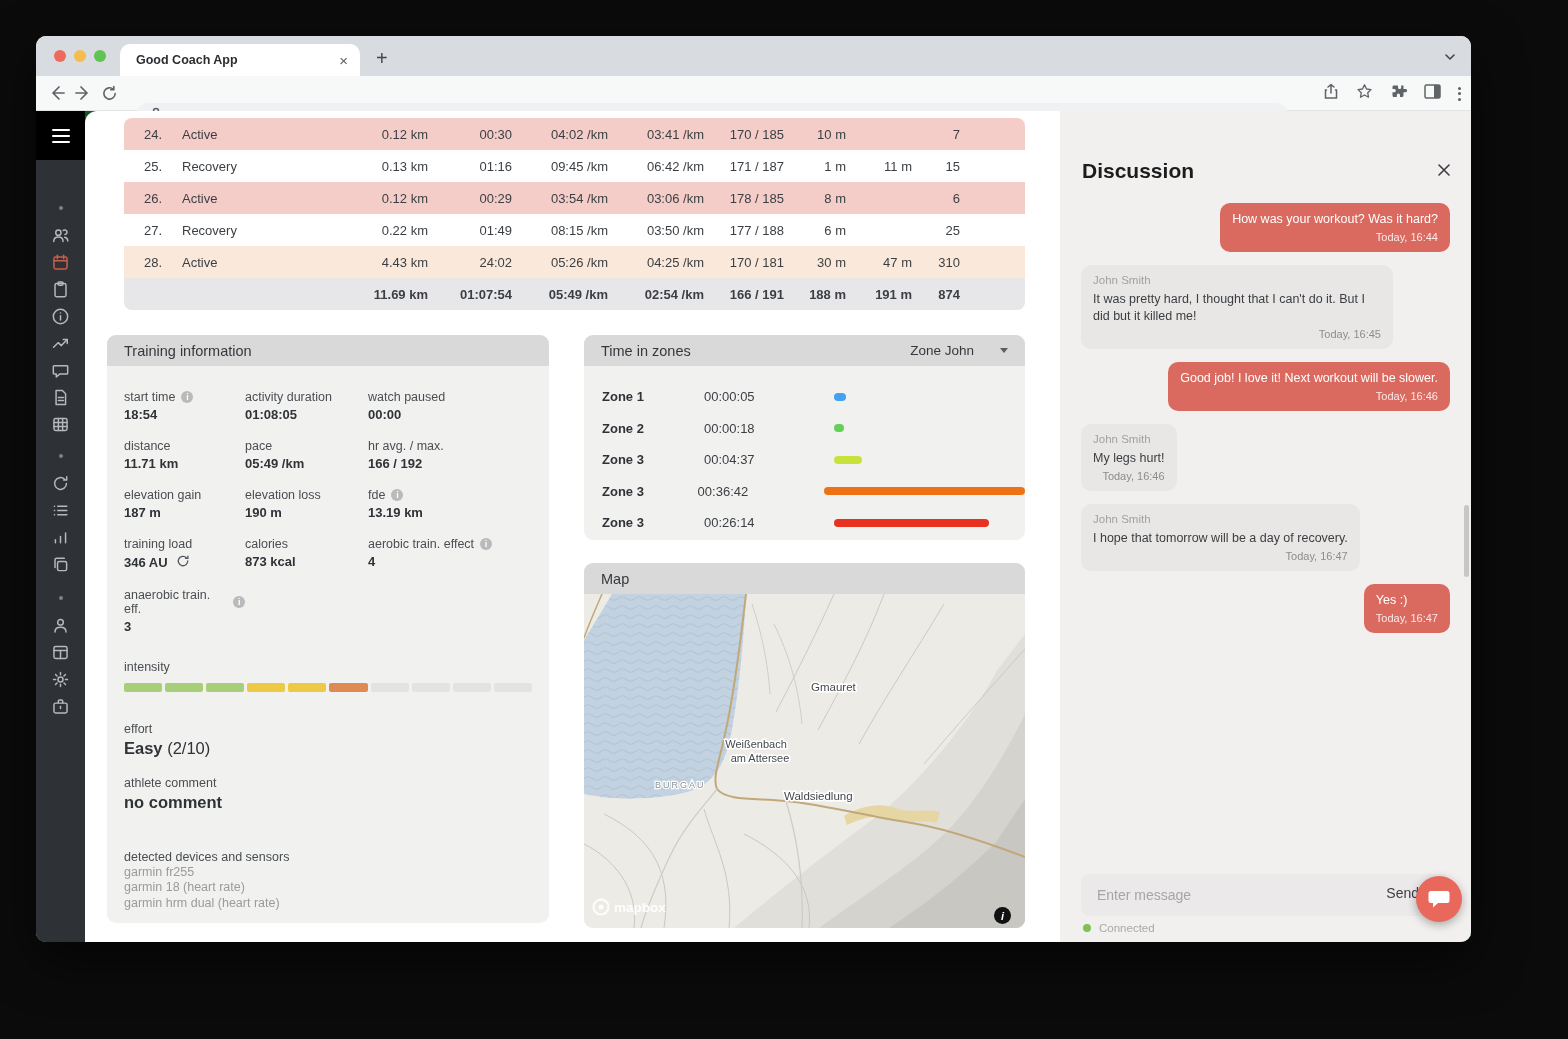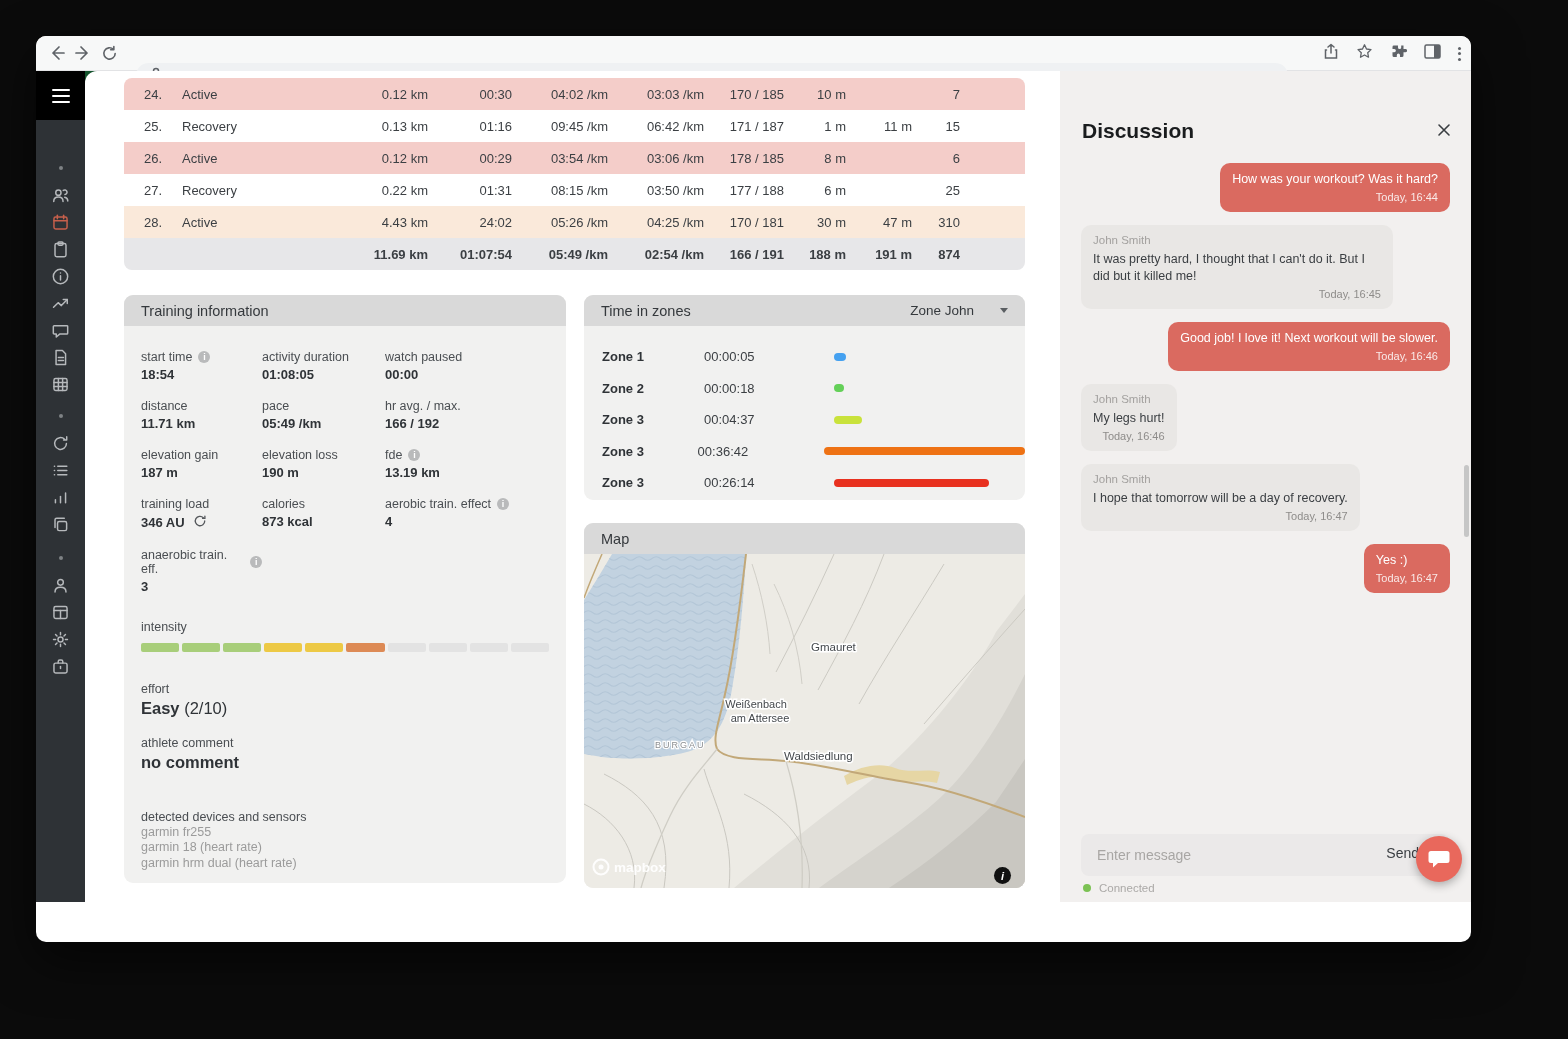--- a/index.html
+++ b/index.html
@@ -57,21 +57,21 @@
   .r-plain { background:#fff; }
   .r-summary { background:#FAE9DA; }
   .r-total { background:#E7E7E9; font-weight:700; }
 
   
   .card { position:absolute; border-radius:9px; overflow:hidden; background:#F1F1F0; }
   .card-head { height:31px; background:#D9D9D9; display:flex; align-items:center; padding:0 17px;
     font-size:14.5px; color:#35393D; }
   .card-title { flex:1; }
 
-  .ti-card { left:39px; top:224px; width:442px; height:588px; }
+  .ti-card { left:22px; top:224px; width:442px; height:588px; }
   .ti-body { padding:24px 17px 0; }
   .ti-grid { display:grid; grid-template-columns:121px 123px 1fr; row-gap:17px; }
   .ti-label { font-size:12.5px; color:#4A4E52; display:flex; align-items:center; gap:6px; }
   .info-dot { width:12px; height:12px; border-radius:50%; background:#B9BABB; color:#fff;
     font-size:9px; font-weight:700; display:inline-flex; align-items:center; justify-content:center; }
   .info-dot::before { content:"i"; }
   .ti-value { font-size:13px; font-weight:700; color:#2F3337; margin-top:3px; display:flex; align-items:center; gap:8px; }
   .refresh-ic svg { stroke:#55585C; fill:none; stroke-width:1.5; stroke-linecap:round; }
   .intensity { margin-top:26px; }
   .int-bar { display:flex; gap:3px; margin-top:9px; }
@@ -124,20 +124,37 @@
     font-size:11.5px; color:#ABA9A7; }
   .status-dot { width:8px; height:8px; border-radius:50%; background:#7CC254; }
   .chat-fab { position:absolute; right:9px; bottom:20px; width:46px; height:46px; border-radius:50%;
     background:#E9685C; box-shadow:0 3px 10px rgba(0,0,0,.3); display:flex; align-items:center; justify-content:center; z-index:5; }
 </style>
 </head>
 <body>
 
 <div class="window">
 
+  <div class="tabstrip">
+    <div class="traffic">
+      <span class="tl red"></span>
+      <span class="tl yellow"></span>
+      <span class="tl green"></span>
+    </div>
+    <div class="tab">
+      <span class="tab-title">Good Coach App</span>
+      <span class="tab-close">×</span>
+    </div>
+    <span class="newtab">+</span>
+    <span class="tab-chevron">
+      <svg width="14" height="14" viewBox="0 0 14 14">
+          <polyline points="3,5 7,9 11,5" fill="none" stroke="#44474A" stroke-width="1.6" stroke-linecap="round" stroke-linejoin="round"></polyline>
+        </svg>
+    </span>
+  </div>
 
   <div class="urlbar">
     <span class="nav-ic nav-back">
       <svg width="18" height="18" viewBox="0 0 18 18">
           <path d="M11 3 L5 9 L11 15 M5 9 H16" stroke="#5F6368" stroke-width="1.7" fill="none" stroke-linecap="round" stroke-linejoin="round"></path>
         </svg>
     </span>
     <span class="nav-ic">
       <svg width="18" height="18" viewBox="0 0 18 18">
           <path d="M7 3 L13 9 L7 15 M13 9 H2" stroke="#5F6368" stroke-width="1.7" fill="none" stroke-linecap="round" stroke-linejoin="round"></path>
@@ -316,21 +333,21 @@
 
     <div class="main">
 
       <div class="laps">
         <div class="t-row r-active">
           <div class="tc c-idx">24.</div>
           <div class="tc">Active</div>
           <div class="tc n">0.12 km</div>
           <div class="tc n">00:30</div>
           <div class="tc n">04:02 /km</div>
-          <div class="tc n">03:03 /km</div>
+          <div class="tc n">03:41 /km</div>
           <div class="tc n">170 / 185</div>
           <div class="tc n">10 m</div>
           <div class="tc n"></div>
           <div class="tc n">7</div>
           <div class="tc"></div>
         </div>
         <div class="t-row r-plain">
           <div class="tc c-idx">25.</div>
           <div class="tc">Recovery</div>
           <div class="tc n">0.13 km</div>
@@ -353,21 +370,21 @@
           <div class="tc n">178 / 185</div>
           <div class="tc n">8 m</div>
           <div class="tc n"></div>
           <div class="tc n">6</div>
           <div class="tc"></div>
         </div>
         <div class="t-row r-plain">
           <div class="tc c-idx">27.</div>
           <div class="tc">Recovery</div>
           <div class="tc n">0.22 km</div>
-          <div class="tc n">01:31</div>
+          <div class="tc n">01:49</div>
           <div class="tc n">08:15 /km</div>
           <div class="tc n">03:50 /km</div>
           <div class="tc n">177 / 188</div>
           <div class="tc n">6 m</div>
           <div class="tc n"></div>
           <div class="tc n">25</div>
           <div class="tc"></div>
         </div>
         <div class="t-row r-summary">
           <div class="tc c-idx">28.</div>

